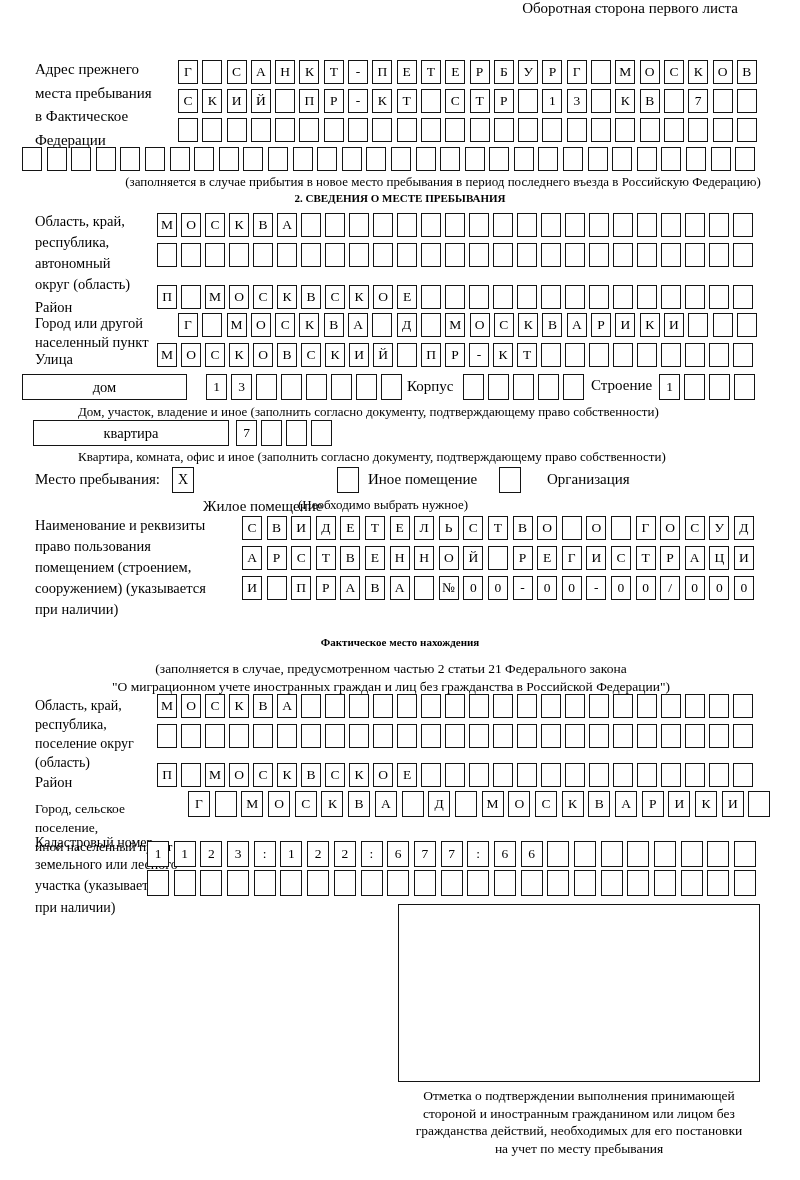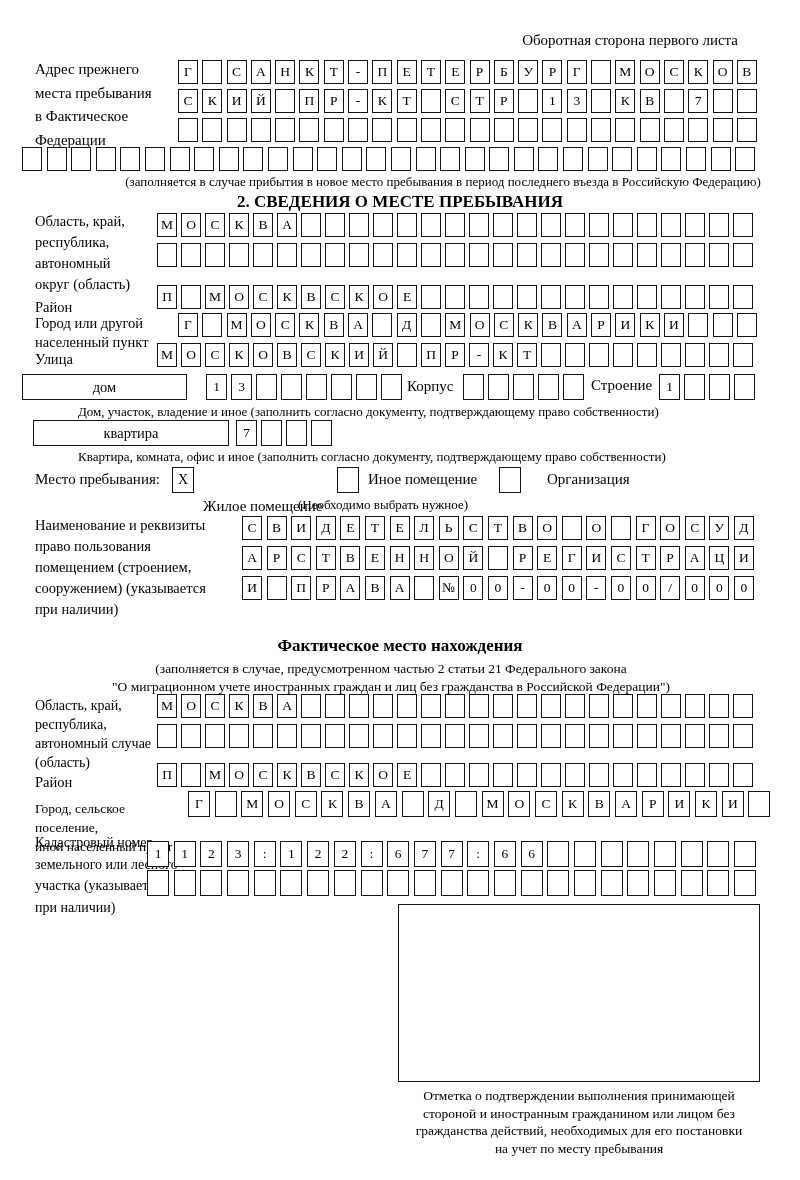--- a/index.html
+++ b/index.html
@@ -1,25 +1,25 @@
 <!DOCTYPE html>
 <html><head>
 <meta charset="utf-8">
 <style>
   html,body{margin:0;padding:0;}
   body{
     width:800px;height:1180px;position:relative;background:#ffffff;
     font-family:"Liberation Serif","DejaVu Serif",serif;color:#000;overflow:hidden;
   }
   .abs{position:absolute;}
-  .hdr-right{top:32px;right:62px;font-size:15px;}
+  .hdr-right{top:0;right:62px;font-size:15px;}
   .label{font-size:14.5px;line-height:21px;}
   .label-sm{font-size:14px;line-height:19px;}
   .note{font-size:13px;margin-left:43px;}
-  .heading{width:800px;text-align:center;font-weight:bold;font-size:17px;}
+  .heading{width:800px;text-align:center;font-weight:bold;font-size:11px;}
   .cells{display:flex;gap:4px;}
   .cells .box{
     width:20px;height:24px;border:1.8px solid #141414;box-sizing:border-box;
     display:flex;align-items:center;justify-content:center;
     font-size:13.5px;font-family:"Liberation Serif",serif;background:#fff;
   }
   .cells.g43{gap:4.3px;}
   .cells.g46{gap:4.6px;}
   .cells.w21 .box{width:21px;height:26px;}
   .cells.w22{gap:4.7px;}
@@ -438,21 +438,21 @@
 
 <div class="abs heading" style="top:636px;left:0;">Фактическое место нахождения</div>
 <div class="abs note center note-lines" style="left:0;top:660px;width:696px;font-size:13.5px;">
     <div>(заполняется в случае, предусмотренном частью 2 статьи 21 Федерального закона</div>
     <div>"О миграционном учете иностранных граждан и лиц без гражданства в Российской Федерации")</div>
   </div>
 
 <div class="abs label-sm" style="left:35px;top:696px;width:125px;">
     <div>Область, край,</div>
     <div>республика,</div>
-    <div>автономный случае</div>
+    <div>поселение округ</div>
     <div>(область)</div>
   </div>
 <div class="abs cells" style="left:157px;top:694px;">
     <span class="box">М</span>
     <span class="box">О</span>
     <span class="box">С</span>
     <span class="box">К</span>
     <span class="box">В</span>
     <span class="box">А</span>
     <span class="box"></span>

